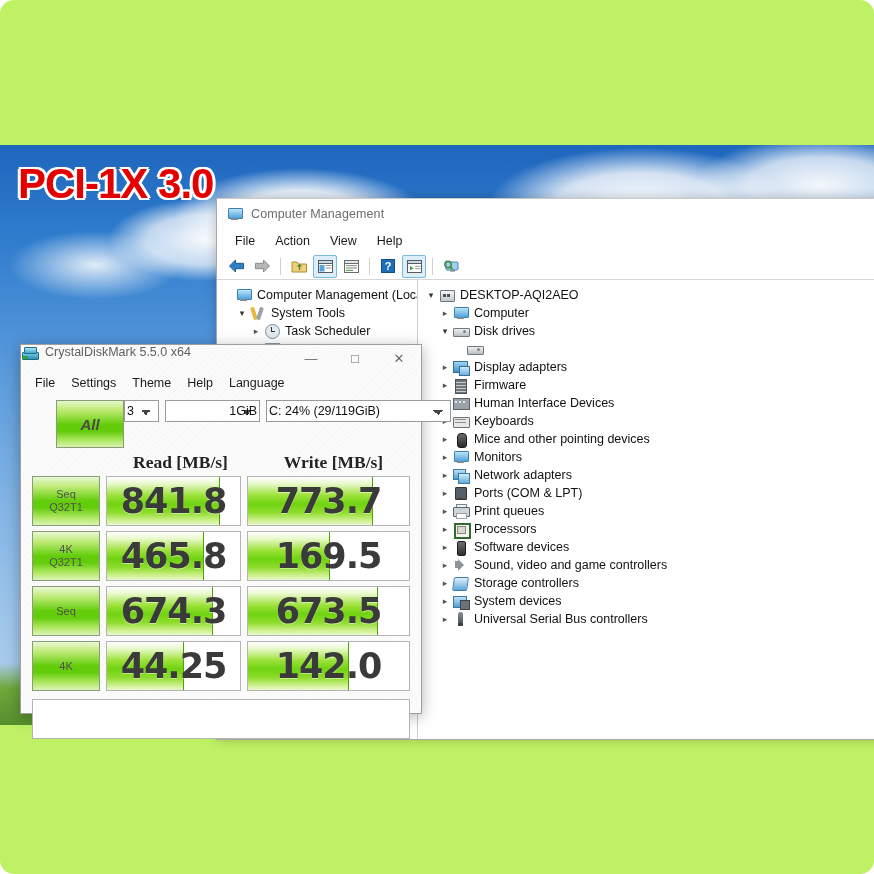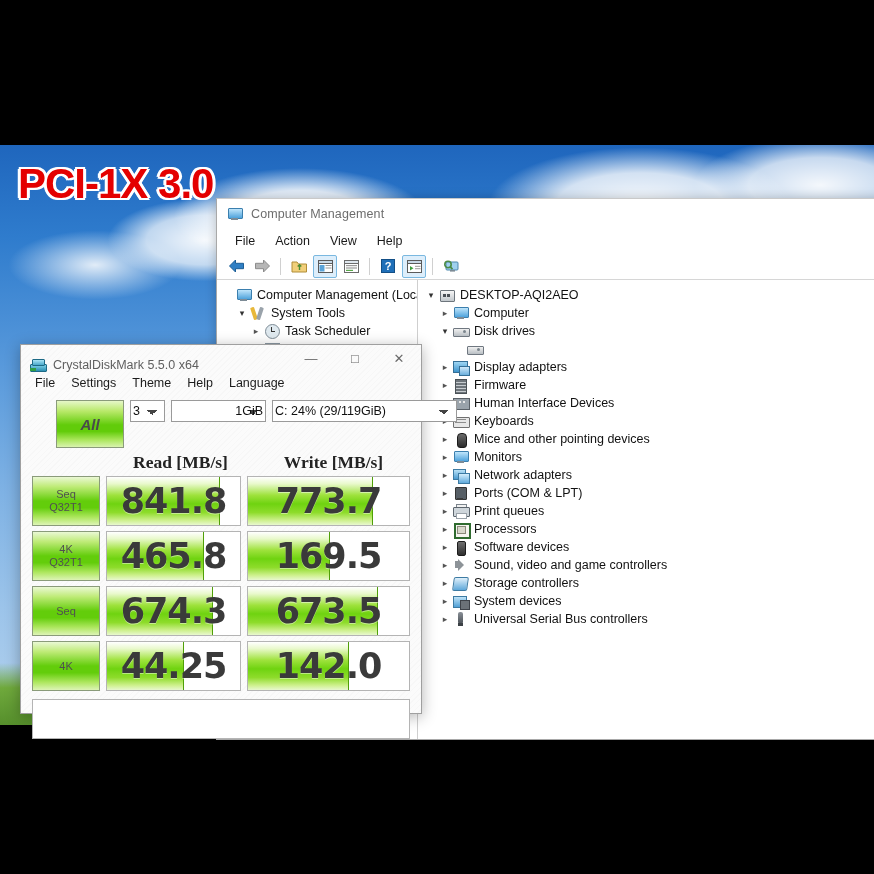--- a/index.html
+++ b/index.html
@@ -1,21 +1,21 @@
 <!DOCTYPE html>
 <html><head>
 <meta charset="utf-8">
 <style>
   html,body{margin:0;padding:0;}
   body{
     width:874px;height:874px;overflow:hidden;background:#ffffff;
     font-family:"Liberation Sans", sans-serif;
     -webkit-font-smoothing:antialiased;
   }
-  #screen{position:relative;width:874px;height:874px;background:#000000;}
+  #screen{position:relative;width:874px;height:874px;background:#bef264;border-radius:14px;}
 
   
   #wallpaper{
     position:absolute;left:0;top:145px;width:874px;height:580px;
     background:
       radial-gradient(ellipse 180px 70px at 300px 72px, rgba(255,255,255,.98) 0%, rgba(255,255,255,.85) 38%, rgba(255,255,255,0) 70%),
       radial-gradient(ellipse 130px 55px at 205px 95px, rgba(255,255,255,.95) 0%, rgba(255,255,255,.7) 45%, rgba(255,255,255,0) 75%),
       radial-gradient(ellipse 210px 80px at 640px 60px, rgba(255,255,255,.97) 0%, rgba(255,255,255,.8) 40%, rgba(255,255,255,0) 72%),
       radial-gradient(ellipse 170px 65px at 820px 40px, rgba(255,255,255,.95) 0%, rgba(255,255,255,.75) 42%, rgba(255,255,255,0) 74%),
       radial-gradient(ellipse 150px 60px at 470px 105px, rgba(255,255,255,.9) 0%, rgba(255,255,255,.6) 45%, rgba(255,255,255,0) 76%),
@@ -115,33 +115,33 @@
   .rootpc-d{position:absolute;left:5px;top:6px;width:3px;height:3px;background:#4a5056;box-shadow:4px 0 0 #4a5056;}
 
   
   #cdm-window{
     position:absolute;left:20px;top:344px;width:400px;height:368px;
     background:#fbfbfb;
     border:1px solid #9f9f9f;
     box-shadow:0 3px 14px rgba(0,0,0,.30);
     background-image:repeating-linear-gradient(135deg, rgba(0,0,0,0.014) 0 1px, rgba(255,255,255,0) 1px 4px);
   }
-  .cdm-titlebar{height:27px;display:flex;align-items:flex-end;padding-left:8px;position:relative;}
+  .cdm-titlebar{height:27px;display:flex;align-items:flex-start;padding-left:0;position:relative;}
   .cdm-ticon{width:17px;height:15px;position:relative;margin-right:7px;}
   .cdm-ticon .c1{position:absolute;left:1px;top:7px;width:15px;height:6px;background:linear-gradient(#7fd3ea,#2b8db0);border:1px solid #1d6a86;border-radius:1px;}
   .cdm-ticon .c2{position:absolute;left:3px;top:2px;width:11px;height:5px;background:linear-gradient(#a9e4f5,#49a9cb);border:1px solid #1d6a86;border-radius:1px;}
   .cdm-ticon .c3{position:absolute;left:1px;top:11px;width:6px;height:3px;background:#2f9e46;}
   .cdm-title{font-size:12.5px;color:#5f5f5f;}
   .cdm-wbtns{position:absolute;right:0;top:0;display:flex;height:27px;}
   .wbtn{width:44px;height:27px;display:flex;align-items:center;justify-content:center;color:#6a6a6a;font-size:13px;}
   .cdm-menubar{height:22px;display:flex;align-items:center;padding-left:6px;}
   .cdm-menu{font-size:12.5px;color:#1b1b1b;padding:2px 8px;}
 
   .cdm-content{padding:6px 11px 0 11px;}
-  .cdm-toprow{display:flex;align-items:flex-start;gap:6px;margin-bottom:2px;padding-left:24px;}
+  .cdm-toprow{display:flex;align-items:flex-start;margin-bottom:2px;padding-left:24px;}
   .btn-all{
     width:66px;height:46px;flex:none;
     background:linear-gradient(to bottom,#e6f7c8 0%, #b9e96a 22%, #62cc0a 52%, #62cc0a 66%, #a9e65a 84%, #d9f3ae 100%);
     border:1px solid #8a9b7a;
     display:flex;align-items:center;justify-content:center;
     font-size:15px;font-style:italic;color:#4a4a4a;font-weight:bold;
   }
   .sel-wrap{display:flex;gap:6px;flex:1;align-items:flex-start;padding-top:0px;}
   select.cdm-sel{
     font-family:"Liberation Sans",sans-serif;font-size:12.5px;color:#111;

